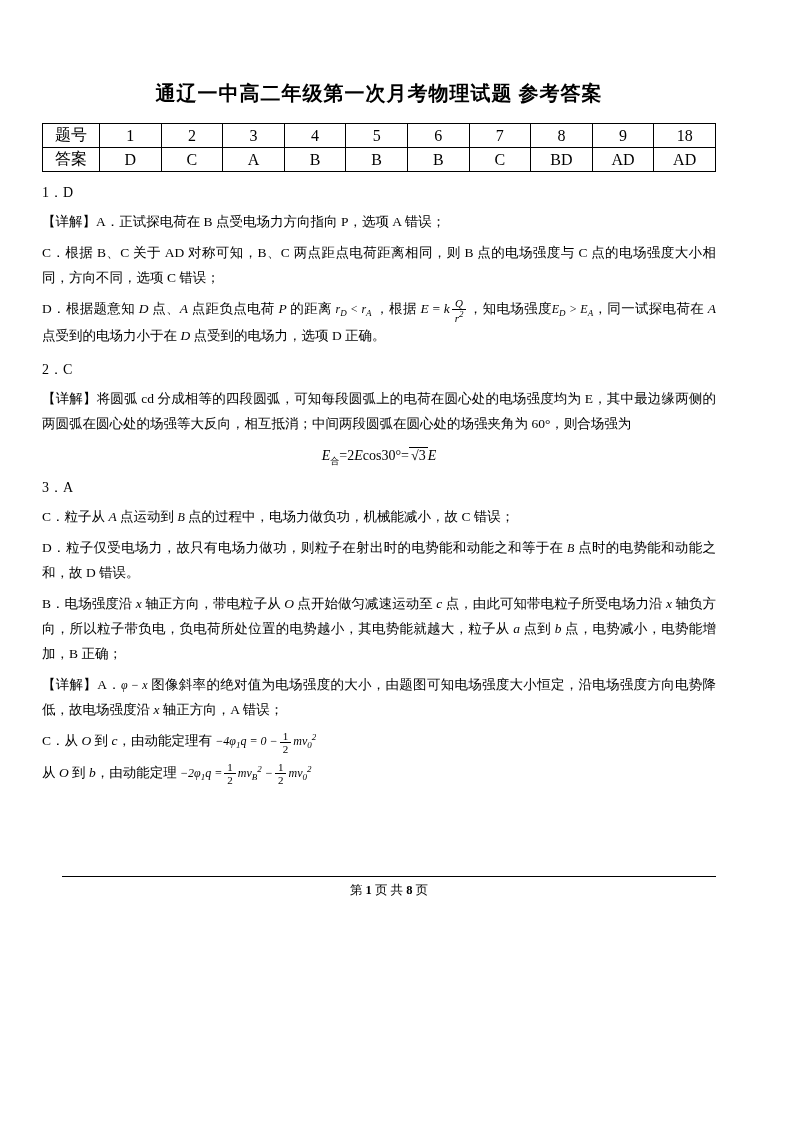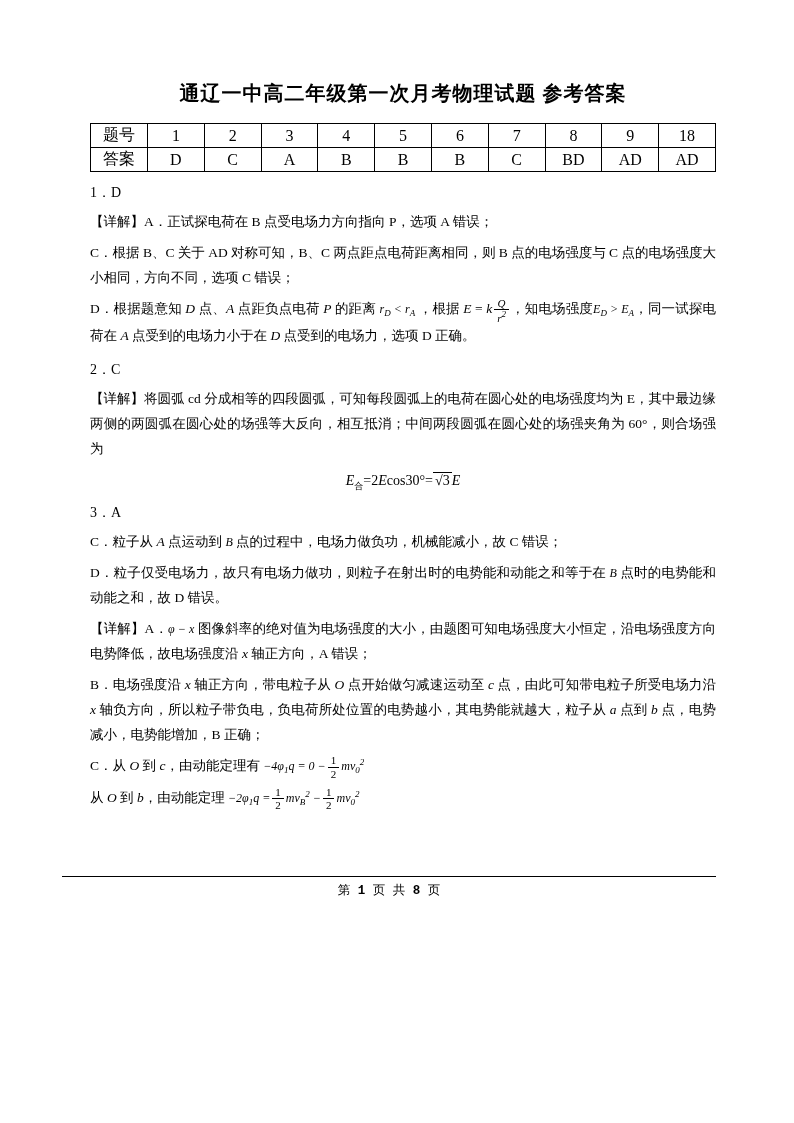--- a/index.html
+++ b/index.html
@@ -12,21 +12,21 @@
     height: 1123px;
     font-family: "Liberation Serif", serif;
     color: #000000;
     position: relative;
   }
   .page {
     position: relative;
     width: 794px;
     height: 941px;
     box-sizing: border-box;
-    padding: 62px 78px 0 90px;
+    padding: 62px 78px 0 42px;
   }
   .doc-title {
     text-align: center;
     font-size: 20px;
     font-weight: bold;
     font-family: "Liberation Serif", serif;
     letter-spacing: 1px;
     margin: 18px 0 16px 0;
   }
   table.answer-table {
@@ -102,21 +102,21 @@
   }
   .footer {
     position: absolute;
     left: 62px;
     right: 78px;
     bottom: 42px;
     border-top: 1px solid #000;
     padding-top: 5px;
     text-align: center;
     font-size: 12.5px;
-    font-family: Liberation Mono, monospace;
+    font-family: Liberation Serif, serif;
   }
   .footer .pg {
     font-weight: bold;
   }
   .inline-math {
     font-family: "Liberation Serif", serif;
     font-style: italic;
   }
 </style>
 </head>
@@ -167,22 +167,22 @@
   <div class="q-head">2．C</div>
   <div class="para">【详解】将圆弧 cd 分成相等的四段圆弧，可知每段圆弧上的电荷在圆心处的电场强度均为 E，其中最边缘两侧的两圆弧在圆心处的场强等大反向，相互抵消；中间两段圆弧在圆心处的场强夹角为 60°，则合场强为</div>
   <div class="formula-center">
     <span class="inline-math">E</span><span class="sub">合</span>=2<span class="inline-math">E</span>cos30°=<span class="sqrt">√<span style="border-top:1px solid #000;">3</span></span><span class="inline-math">E</span>
   </div>
 
   <div class="q-head">3．A</div>
   <div class="para">C．粒子从 <span class="ital">A</span> 点运动到 <span class="ital small-inline">B</span> 点的过程中，电场力做负功，机械能减小，故 C 错误；</div>
   <div class="para">D．粒子仅受电场力，故只有电场力做功，则粒子在射出时的电势能和动能之和等于在 <span class="ital small-inline">B</span> 点时的电势能和动能之和，故 D 错误。</div>
 
+  <div class="para">B．电场强度沿 <span class="ital">x</span> 轴正方向，带电粒子从 <span class="ital">O</span> 点开始做匀减速运动至 <span class="ital">c</span> 点，由此可知带电粒子所受电场力沿 <span class="ital">x</span> 轴负方向，所以粒子带负电，负电荷所处位置的电势越小，其电势能就越大，粒子从 <span class="ital">a</span> 点到 <span class="ital">b</span> 点，电势减小，电势能增加，B 正确；</div>
   <div class="para">【详解】A．<span class="inline-math small-inline">φ − x</span> 图像斜率的绝对值为电场强度的大小，由题图可知电场强度大小恒定，沿电场强度方向电势降低，故电场强度沿 <span class="ital">x</span> 轴正方向，A 错误；</div>
-  <div class="para">B．电场强度沿 <span class="ital">x</span> 轴正方向，带电粒子从 <span class="ital">O</span> 点开始做匀减速运动至 <span class="ital">c</span> 点，由此可知带电粒子所受电场力沿 <span class="ital">x</span> 轴负方向，所以粒子带负电，负电荷所处位置的电势越小，其电势能就越大，粒子从 <span class="ital">a</span> 点到 <span class="ital">b</span> 点，电势减小，电势能增加，B 正确；</div>
   <div class="para">
     C．从 <span class="ital">O</span> 到 <span class="ital">c</span>，由动能定理有 <span class="inline-math small-inline">−4φ<span class="sub">1</span>q = 0 −</span><span class="frac"><span class="num">1</span><span class="den">2</span></span><span class="inline-math small-inline">mv<span class="sub">0</span><span class="sup">2</span></span>
   </div>
   <div class="para">
     从 <span class="ital">O</span> 到 <span class="ital">b</span>，由动能定理 <span class="inline-math small-inline">−2φ<span class="sub">1</span>q =</span><span class="frac"><span class="num">1</span><span class="den">2</span></span><span class="inline-math small-inline">mv<span class="sub">B</span><span class="sup">2</span> −</span><span class="frac"><span class="num">1</span><span class="den">2</span></span><span class="inline-math small-inline">mv<span class="sub">0</span><span class="sup">2</span></span>
   </div>
 
   <div class="footer">
     <span>第</span>
     <span class="pg">1</span>

